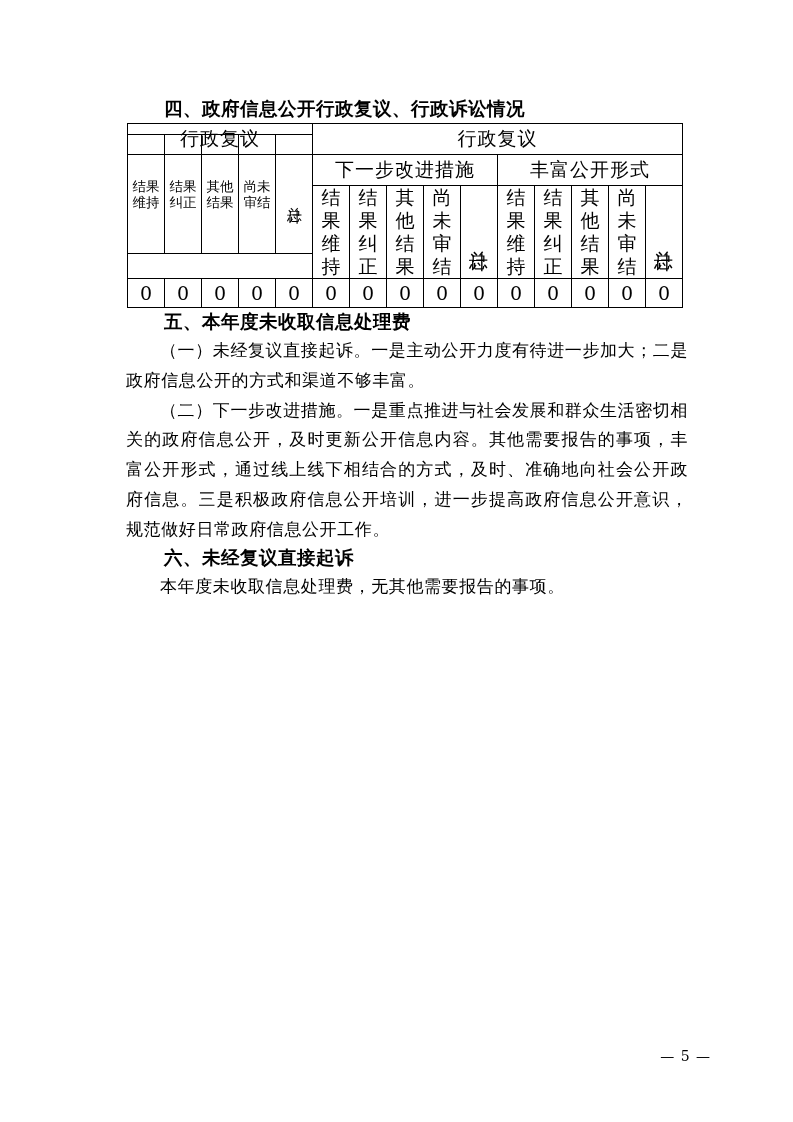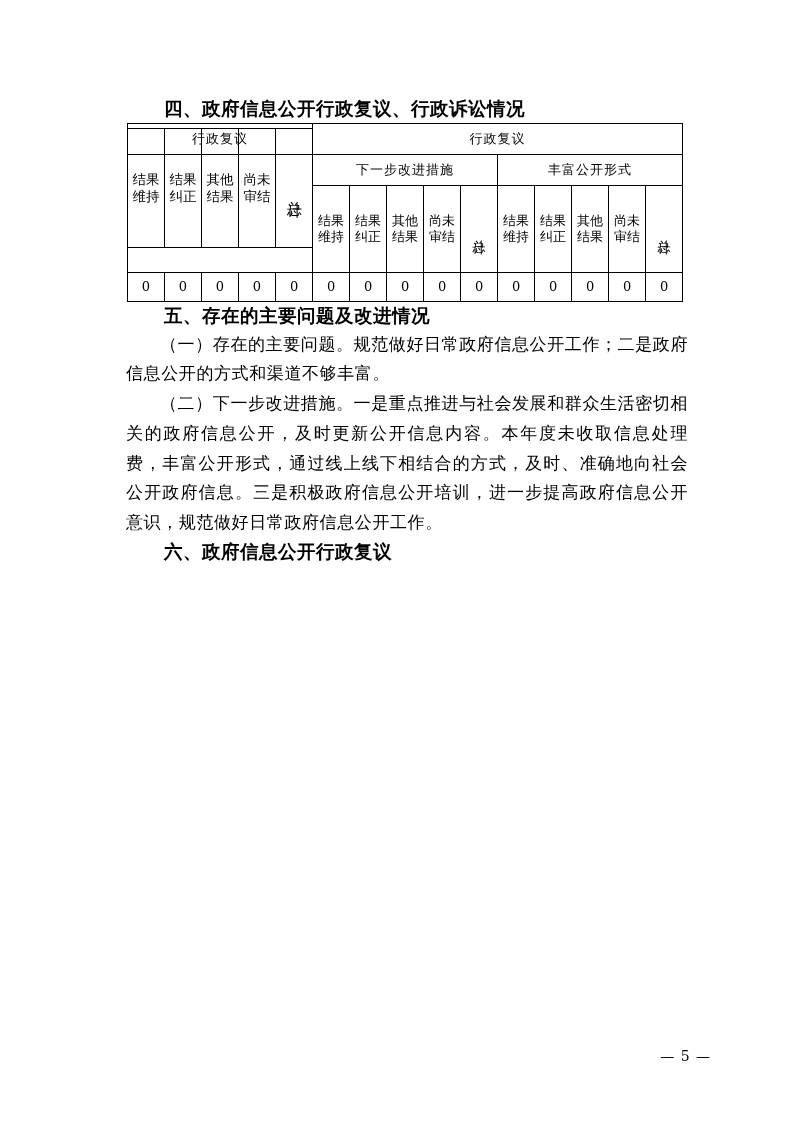--- a/index.html
+++ b/index.html
@@ -59,21 +59,21 @@
   table.rev-table {
     border-collapse: collapse;
     width: 554px;
     margin: 0 0 0 1px;
     table-layout: fixed;
   }
   table.rev-table td {
     border: 1px solid #000;
     text-align: center;
     vertical-align: middle;
-    font-size: 13px;
+    font-size: 19px;
     font-family: "DejaVu Serif", "Liberation Serif", serif;
     padding: 0;
     line-height: 1.22;
   }
   td.grp { height: 30px; font-size: 15px; letter-spacing: 1px; }
   td.sub { height: 30px; font-size: 15px; letter-spacing: 1px; }
   td.colhead { height: 86px; }
   td.colhead .two-line { display: block; }
   td.total-head {
     height: 86px;
@@ -228,22 +228,23 @@
             </td>
             <td style="border:1px solid #000;height:116px;text-align:center;vertical-align:middle;font-size:15px;">
               <span style="writing-mode:vertical-rl;text-orientation:upright;display:inline-block;letter-spacing:2px;line-height:1;">总计</span>
             </td>
           </tr>
         </tbody>
           </table>
       </div>
     </div>
 
-    <h2 class="section-heading heading-5">五、存在的主要问题及改进情况</h2>
-    <p class="para">（一）存在的主要问题。规范做好日常政府信息公开工作；二是政府信息公开的方式和渠道不够丰富。</p>
-    <p class="para">（二）下一步改进措施。一是重点推进与社会发展和群众生活密切相关的政府信息公开，及时更新公开信息内容。本年度未收取信息处理费，丰富公开形式，通过线上线下相结合的方式，及时、准确地向社会公开政府信息。三是积极政府信息公开培训，进一步提高政府信息公开意识，规范做好日常政府信息公开工作。</p>
-
-    <h2 class="section-heading heading-6">六、政府信息公开行政复议</h2>
+    <h2 class="section-heading heading-5">五、本年度未收取信息处理费</h2>
+    <p class="para">（一）未经复议直接起诉。一是主动公开力度有待进一步加大；二是政府信息公开的方式和渠道不够丰富。</p>
+    <p class="para">（二）下一步改进措施。一是重点推进与社会发展和群众生活密切相关的政府信息公开，及时更新公开信息内容。其他需要报告的事项，丰富公开形式，通过线上线下相结合的方式，及时、准确地向社会公开政府信息。三是积极政府信息公开培训，进一步提高政府信息公开意识，规范做好日常政府信息公开工作。</p>
+
+    <h2 class="section-heading heading-6">六、未经复议直接起诉</h2>
+    <p class="para">本年度未收取信息处理费，无其他需要报告的事项。</p>
 
   </div>
 
   <div class="footer-page">— 5 —</div>
 </div>
 
 </body></html>

